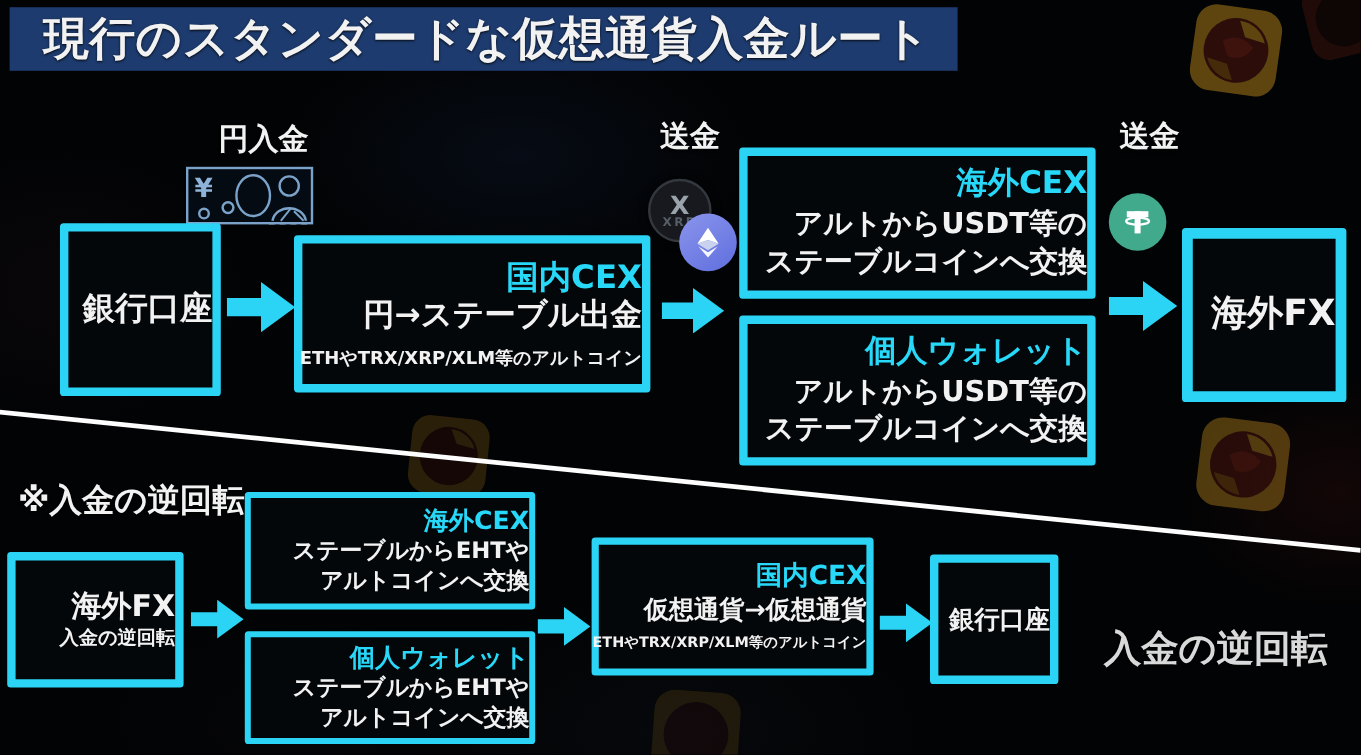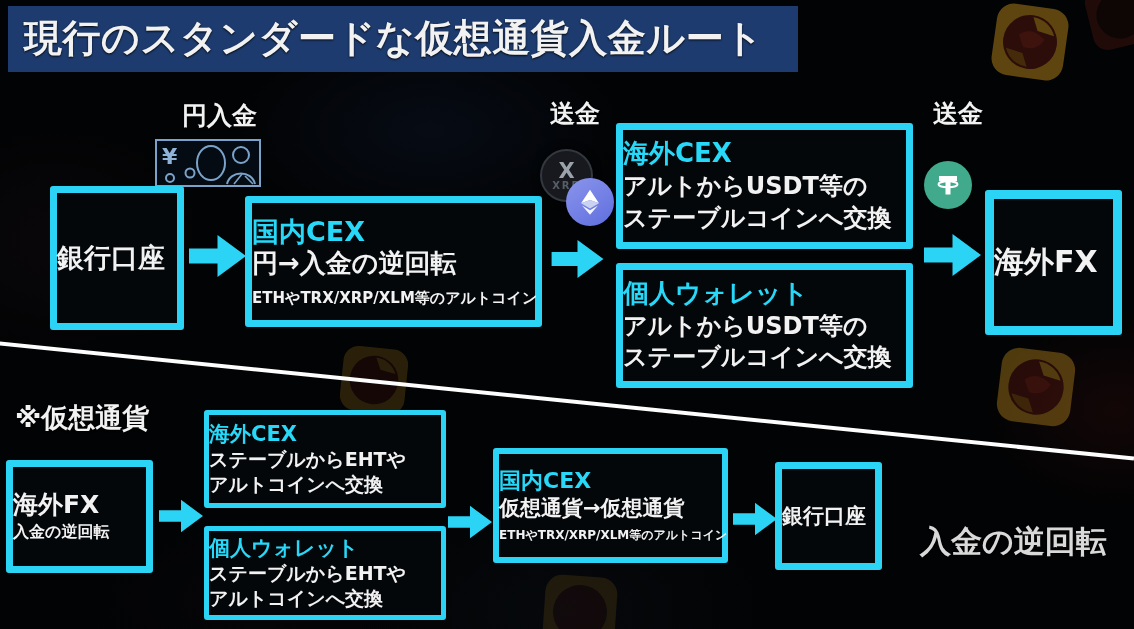--- a/index.html
+++ b/index.html
@@ -10,32 +10,32 @@
       radial-gradient(280px 150px at 430px 130px, rgba(24,44,88,.20), transparent 70%),
       radial-gradient(220px 170px at 55px 240px, rgba(46,24,38,.16), transparent 70%),
       radial-gradient(190px 140px at 1115px 410px, rgba(96,22,20,.18), transparent 70%),
       radial-gradient(300px 170px at 560px 610px, rgba(28,40,62,.14), transparent 70%),
       radial-gradient(240px 120px at 250px 600px, rgba(30,22,40,.12), transparent 70%),
       #020304;
   }
   .abs{position:absolute;}
   .node{
     position:absolute;border:7px solid #2bd4f4;background:#04070a;border-radius:3px;
-    display:flex;flex-direction:column;align-items:flex-start;justify-content:center;
+    display:flex;flex-direction:column;align-items:flex-end;justify-content:center;
     box-sizing:border-box;text-align:center;
   }
   .b5{border-width:5px;} .b6{border-width:6px;} .b9{border-width:9px;}
   .t-cyan{color:#27d8f8;font-weight:800;}
   .t-white{color:#f2f2f2;font-weight:800;}
   .t-grey{color:#d9d9d9;font-weight:800;}
   .lbl{white-space:nowrap;line-height:1.15;}
   .shadow{text-shadow:0 1px 2px rgba(0,0,0,.9);}
   #banner{
-    left:8px;top:6px;width:790px;height:66px;background:#1d3b6e;
-    display:flex;align-items:center;padding-left:16px;box-sizing:border-box;
+    left:8px;top:6px;width:790px;height:53px;background:#1d3b6e;
+    display:flex;align-items:center;padding-left:28px;box-sizing:border-box;
   }
   #banner .lbl{font-size:38px;letter-spacing:.5px;}
   .arrow-svg{position:absolute;display:block;}
   .coin{position:absolute;border-radius:50%;display:flex;flex-direction:column;align-items:center;justify-content:center;}
   #xrp-coin{background:#17191e;border:2px solid #33383f;box-shadow:0 0 8px rgba(0,0,0,.8);}
   #xrp-coin .x{color:#9aa2ab;font-weight:800;font-size:21px;line-height:18px;margin-top:2px;}
   #xrp-coin .xrp-t{color:#565e67;font-weight:800;font-size:10px;letter-spacing:2px;}
   #eth-coin{background:linear-gradient(145deg,#8b95ec,#5f6ede);}
   #usdt-coin{background:#41a98c;}
   .watermark{position:absolute;}
@@ -98,21 +98,21 @@
   <div class="node" style="left:50px;top:186px;width:134px;height:144px;">
     <span class="lbl t-white" style="font-size:27px;">銀行口座</span>
   </div>
 
   <svg class="arrow-svg" style="left:189px;top:235px;" width="57" height="42" viewBox="0 0 60 44">
       <path d="M0 14 H30 V0 L60 22 L30 44 V30 H0 Z" fill="#2bd4f4"></path>
     </svg>
 
   <div class="node" style="left:245px;top:196px;width:297px;height:131px;">
     <span class="lbl t-cyan" style="font-size:27px;">国内CEX</span>
-    <span class="lbl t-white" style="font-size:26px;margin-top:2px;">円→入金の逆回転</span>
+    <span class="lbl t-white" style="font-size:26px;margin-top:2px;">円→ステーブル出金</span>
     <span class="lbl t-white" style="font-size:15px;margin-top:11px;">ETHやTRX/XRP/XLM等のアルトコイン</span>
   </div>
 
   <div class="abs lbl t-white shadow" style="left:543px;top:100px;width:64px;text-align:center;font-size:25px;">送金</div>
 
   <div id="xrp-coin" class="coin" style="left:540px;top:149px;width:49px;height:49px;">
     <span class="x">X</span>
     <span class="xrp-t">XRP</span>
   </div>
 
@@ -153,21 +153,21 @@
   <svg class="arrow-svg" style="left:924px;top:233px;" width="57" height="44" viewBox="0 0 60 44">
       <path d="M0 14 H30 V0 L60 22 L30 44 V30 H0 Z" fill="#2bd4f4"></path>
     </svg>
 
   <div class="node b9" style="left:985px;top:190px;width:137px;height:145px;">
     <span class="lbl t-white" style="font-size:30px;">海外FX</span>
   </div>
 
   <div id="divider"></div>
 
-  <div class="abs lbl t-white shadow" style="left:15px;top:402px;font-size:27px;">※仮想通貨</div>
+  <div class="abs lbl t-white shadow" style="left:15px;top:402px;font-size:27px;">※入金の逆回転</div>
 
   <div class="node" style="left:6px;top:460px;width:147px;height:113px;">
     <span class="lbl t-white" style="font-size:25px;">海外FX</span>
     <span class="lbl t-white" style="font-size:16px;margin-top:3px;">入金の逆回転</span>
   </div>
 
   <svg class="arrow-svg" style="left:159px;top:496px;" width="44" height="40" viewBox="0 0 60 44">
       <path d="M0 14 H30 V0 L60 22 L30 44 V30 H0 Z" fill="#2bd4f4"></path>
     </svg>
 

